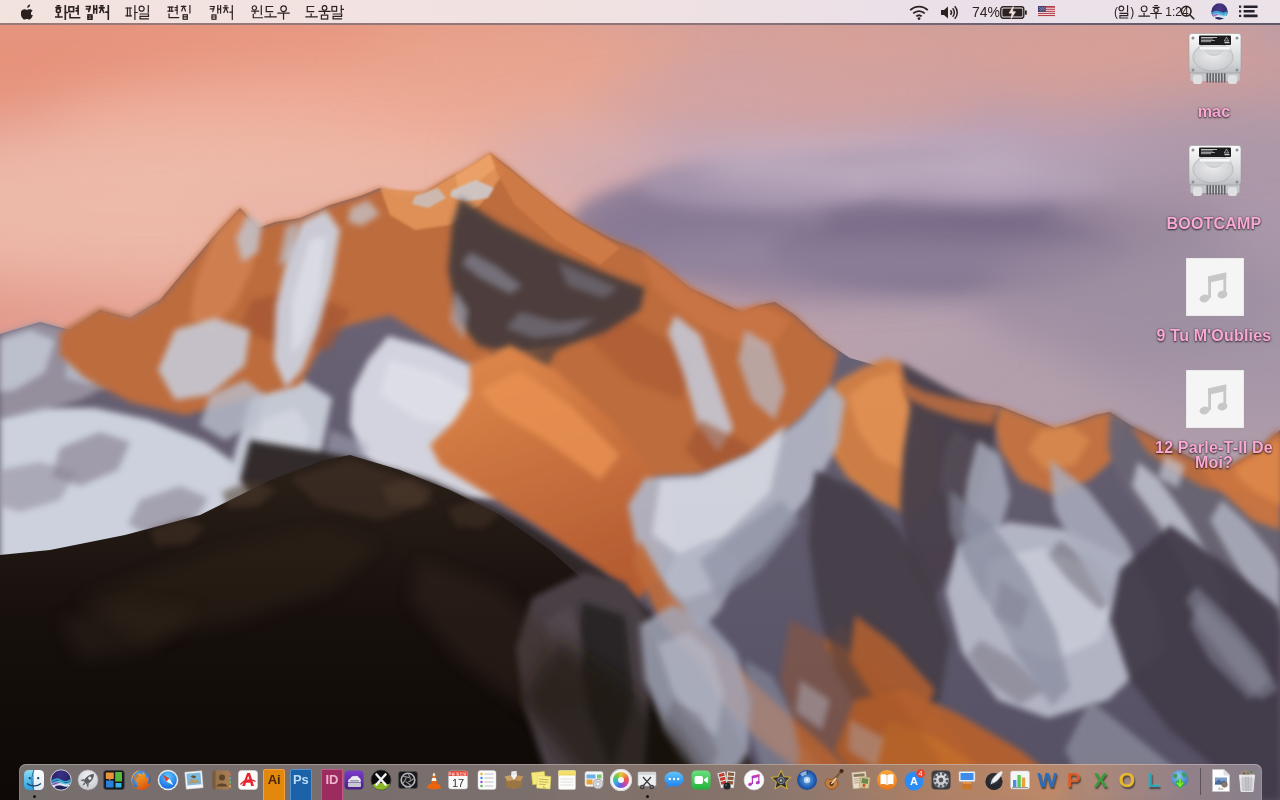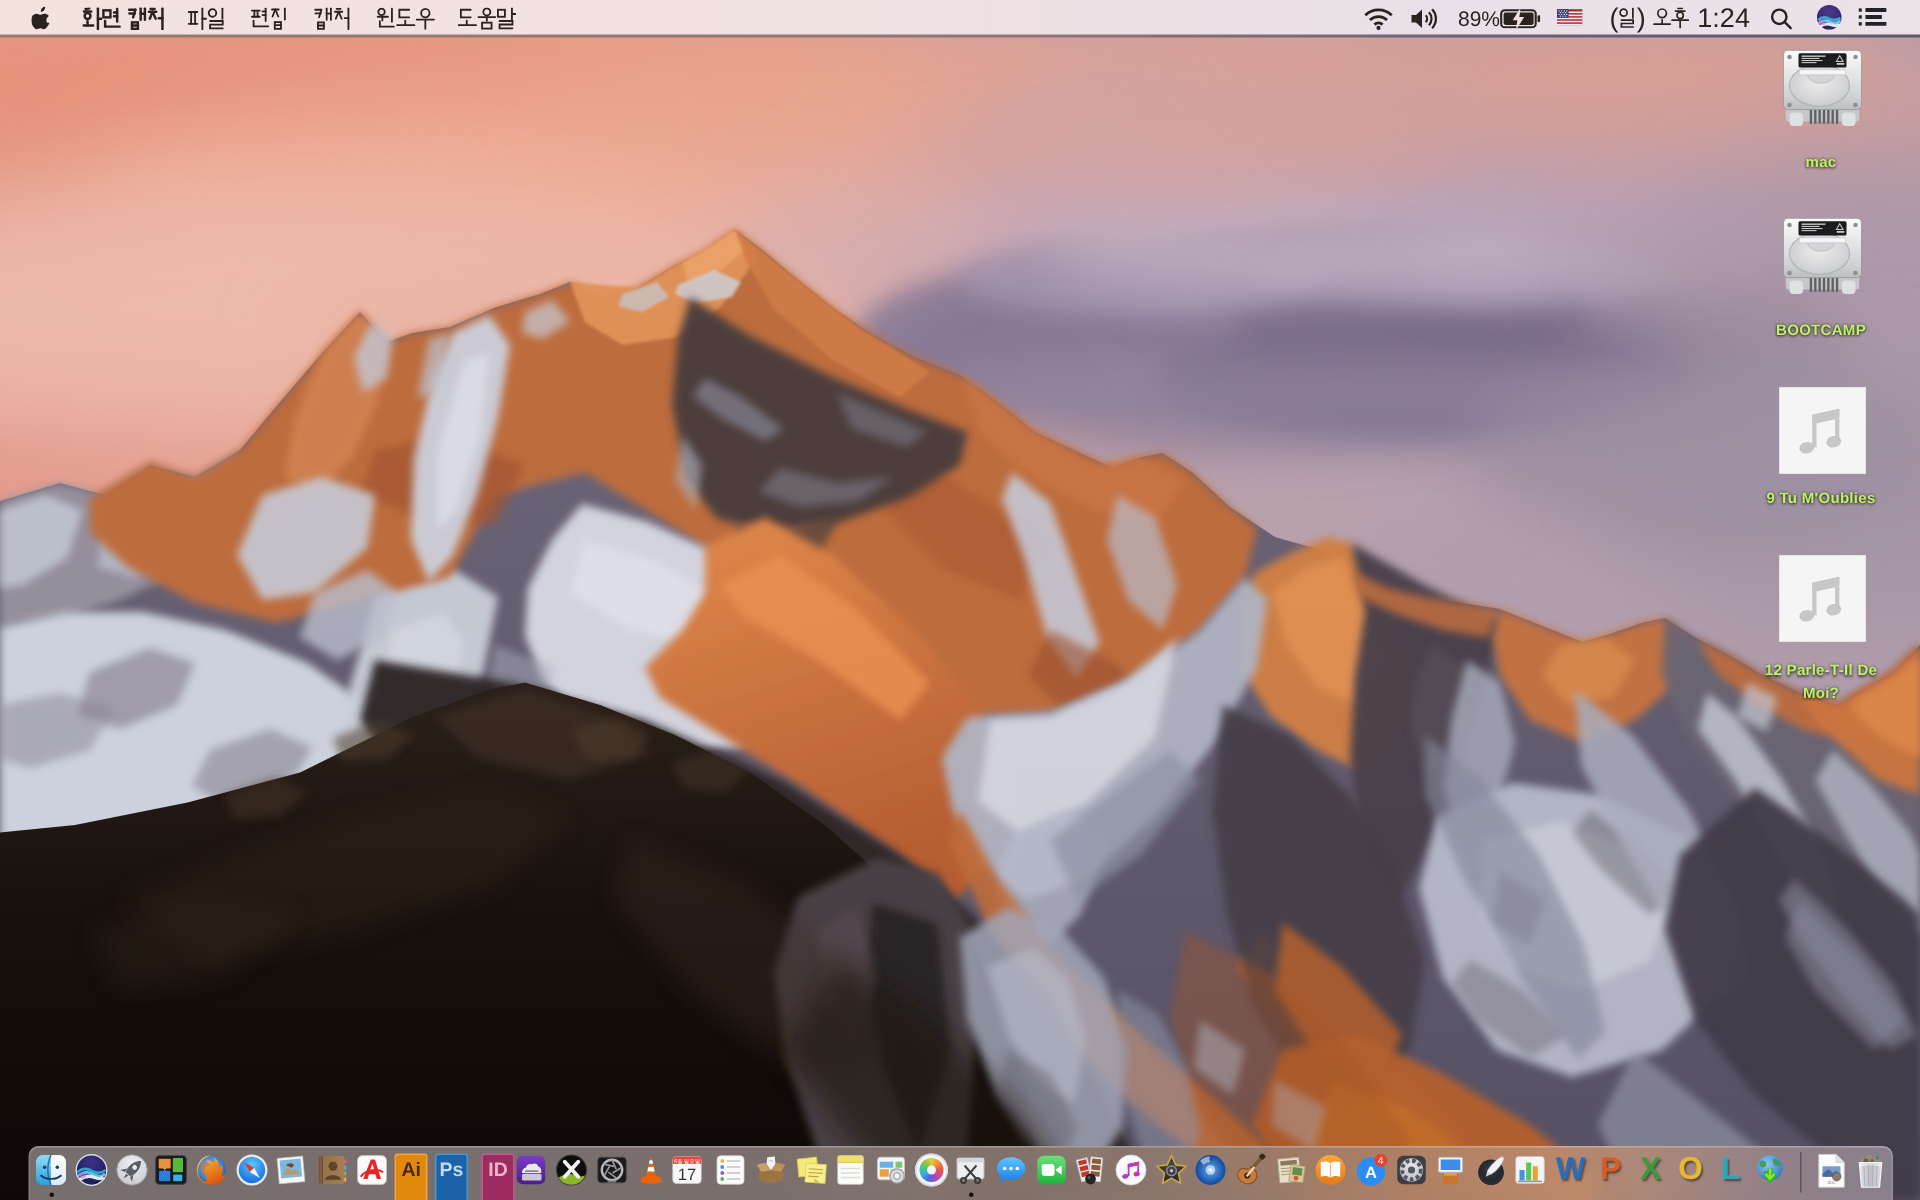--- a/index.html
+++ b/index.html
@@ -1,19 +1,19 @@
 <!DOCTYPE html>
 <html><head><meta charset="utf-8">
 <style>
 html,body{margin:0;padding:0;width:1280px;height:800px;overflow:hidden;background:#000;font-family:"Liberation Sans",sans-serif;}
 #wall{position:absolute;left:0;top:0;}
 #menubar{position:absolute;left:0;top:0;width:1280px;height:24px;background:linear-gradient(to right,#f3e3df,#f1e2e2 45%,#e9e0e9 75%,#ece3e9);}
 #mbline{position:absolute;left:0;top:23px;width:1280px;height:1.5px;background:linear-gradient(to right,#9a7a76,#8d7578 55%,#676074 80%,#5f5a6a);}
 .mi{position:absolute;top:0;height:24px;display:flex;align-items:center;color:#2b2220;}
-.dlabel{position:absolute;text-align:center;color:#bef264;font-size:10px;font-weight:bold;text-shadow:0 1px 2px rgba(0,0,0,0.65),0 0 2px rgba(0,0,0,0.5);letter-spacing:0.2px;}
+.dlabel{position:absolute;text-align:center;color:#f9a8d4;font-size:16px;font-weight:bold;text-shadow:0 1px 2px rgba(0,0,0,0.65),0 0 2px rgba(0,0,0,0.5);letter-spacing:0.2px;}
 #dock{position:absolute;left:19px;top:764px;width:1243px;height:36px;border-radius:7px 7px 0 0;background:linear-gradient(to right,rgba(122,113,113,0.97),rgba(125,114,112,0.97) 38%,rgba(140,120,110,0.95) 60%,rgba(175,131,105,0.93) 75%,rgba(190,140,110,0.92) 83%,rgba(150,130,135,0.94) 93%,rgba(140,132,144,0.95));box-shadow:inset 0 1px 0 rgba(255,255,255,0.28), inset 1px 0 0 rgba(255,255,255,0.12), inset -1px 0 0 rgba(255,255,255,0.12);}
 .di{position:absolute;top:769px;width:22px;height:22px;}
 .dot{position:absolute;top:795px;width:3px;height:3px;border-radius:50%;background:#111;}
 .lt3d{font-weight:bold;font-size:21px;line-height:22px;text-align:center;width:22px;height:40px;}
 </style></head>
 <body>
 
 <svg id="wall" width="1280" height="800" viewBox="0 0 1280 800">
 <defs>
 <filter id="b30" x="-70%" y="-70%" width="240%" height="240%">
@@ -323,21 +323,21 @@
     <circle cx="10" cy="13.6" r="1.4" fill="#2b2220"></circle>
   </svg>
 <svg width="21" height="15" viewBox="0 0 21 15" style="position:absolute;left:940px;top:5px">
 <polygon points="1,5 4,5 8,1.4 8,13.6 4,10 1,10" fill="#2b2220"></polygon>
 <g fill="none" stroke="#2b2220" stroke-width="1.5">
 <path d="M10.5,5.2 A3.4,3.4 0 0,1 10.5,9.8"></path>
 <path d="M12.6,3.2 A6.2,6.2 0 0,1 12.6,11.8"></path>
 <path d="M14.7,1.2 A9,9 0 0,1 14.7,13.8"></path>
 </g>
   </svg>
-<div class="mi" style="left:972px;font-size:14px;letter-spacing:0px">89%</div>
+<div class="mi" style="left:972px;font-size:14px;letter-spacing:0px">74%</div>
 <svg width="27" height="13" viewBox="0 0 27 13" style="position:absolute;left:1000px;top:6px">
 <rect x="0.8" y="0.8" width="23" height="11.4" rx="2.4" fill="none" stroke="#2b2220" stroke-width="1.4"></rect>
 <rect x="2.4" y="2.4" width="20" height="8.2" rx="1.2" fill="#2b2220"></rect>
 <path d="M13.2,0.5 L9.2,7.1 L12.1,7.1 L11.2,12.5 L15.4,5.8 L12.4,5.8 Z" fill="#f1e2e0" stroke="#f1e2e0" stroke-width="0.8"></path>
 <rect x="25" y="4.2" width="1.8" height="4.6" rx="0.9" fill="#2b2220"></rect>
   </svg>
 <svg width="17" height="11" viewBox="0 0 19 12" style="position:absolute;left:1038px;top:6px">
 <rect width="19" height="12" fill="#b22234"></rect>
 <g fill="#eee">
       <rect y="1.7" width="19" height="1.2"></rect>
@@ -357,21 +357,21 @@
       <circle cx="6.5" cy="2.6" r="0.45"></circle>
       <circle cx="1.5" cy="3.9" r="0.45"></circle>
       <circle cx="3.5" cy="3.9" r="0.45"></circle>
       <circle cx="5.5" cy="3.9" r="0.45"></circle>
       <circle cx="7.3" cy="3.9" r="0.45"></circle>
       <circle cx="2.5" cy="5.2" r="0.45"></circle>
       <circle cx="4.5" cy="5.2" r="0.45"></circle>
       <circle cx="6.5" cy="5.2" r="0.45"></circle>
     </g>
   </svg>
-<div class="mi" style="left:1073px;font-size:18px">(<svg width="12.2" height="14" viewBox="0 0 14 16" style="vertical-align:middle;margin-top:0px" stroke="#2b2220" stroke-width="1.3" stroke-linecap="round" fill="none">
+<div class="mi" style="left:1114px;font-size:12px">(<svg width="12.2" height="14" viewBox="0 0 14 16" style="vertical-align:middle;margin-top:0px" stroke="#2b2220" stroke-width="1.3" stroke-linecap="round" fill="none">
       <circle cx="3.9" cy="3.9" r="2.7" fill="none"></circle>
       <line x1="11.0" y1="0.6" x2="11.0" y2="8.0"></line>
       <path d="M2.2,9.6 L11.2,9.6 L11.2,12.2 L2.2,12.2 L2.2,14.9 L11.2,14.9" fill="none"></path>
     </svg>)&nbsp;<svg width="12.2" height="14" viewBox="0 0 14 16" style="vertical-align:middle;margin-top:0px" stroke="#2b2220" stroke-width="1.3" stroke-linecap="round" fill="none">
       <circle cx="7.0" cy="4.4" r="3.3" fill="none"></circle>
       <line x1="7.0" y1="9.4" x2="7.0" y2="12.4"></line>
       <line x1="0.8" y1="12.7" x2="13.2" y2="12.7"></line>
     </svg><svg width="12.2" height="14" viewBox="0 0 14 16" style="vertical-align:middle;margin-top:0px" stroke="#2b2220" stroke-width="1.3" stroke-linecap="round" fill="none">
       <line x1="5.4" y1="0.6" x2="8.6" y2="0.6"></line>
       <line x1="3.4" y1="2.7" x2="10.6" y2="2.7"></line>

